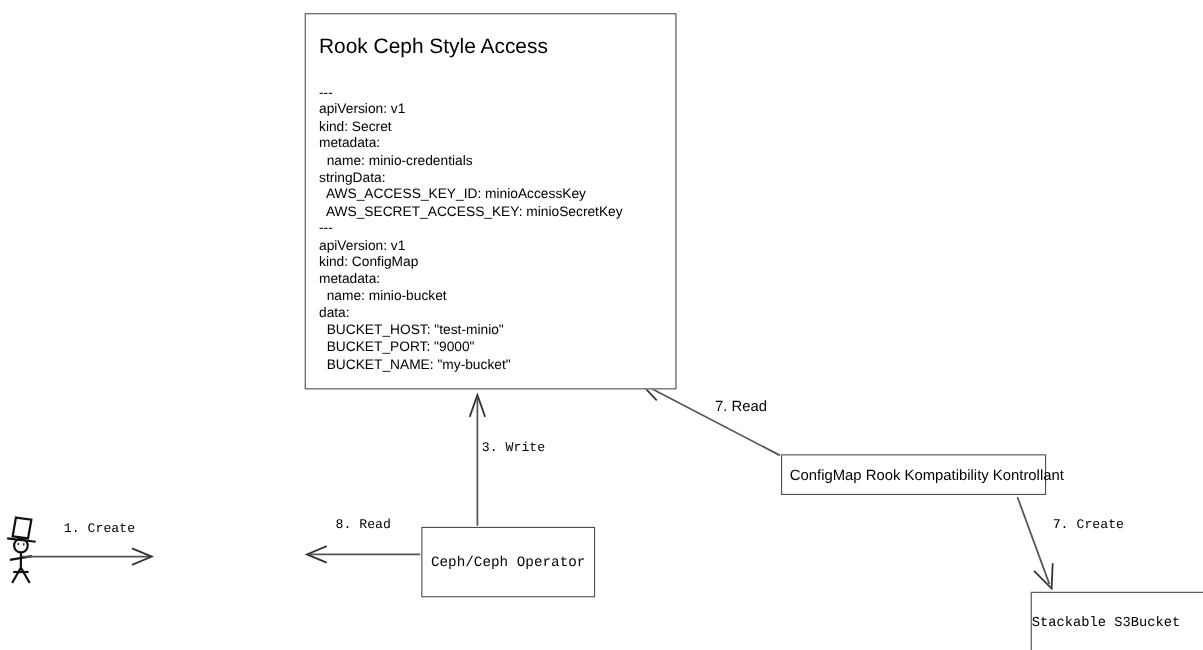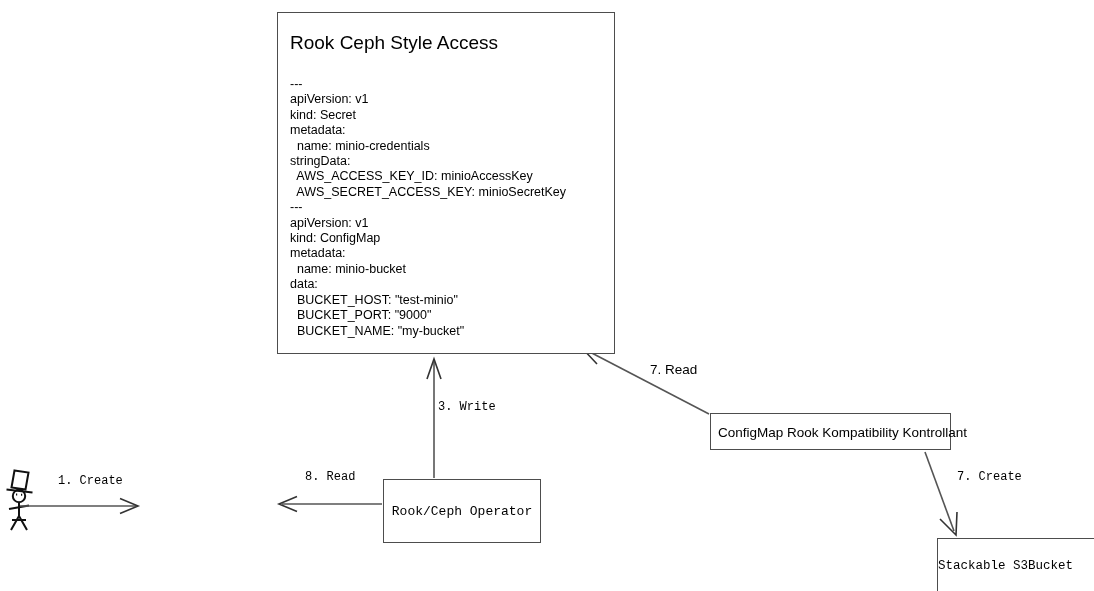--- a/index.html
+++ b/index.html
@@ -230,21 +230,21 @@
 metadata:
   name: minio-bucket
 data:
   BUCKET_HOST: "test-minio"
   BUCKET_PORT: "9000"
   BUCKET_NAME: "my-bucket"</div>
   </div>
 
 
   <div class="box" id="operator-box">
-    <div id="operator-label" class="mono">Rook/Ceph Operator</div>
+    <div id="operator-label" class="mono">Ceph/Ceph Operator</div>
   </div>
 
   <div class="box" id="kontrollant-box">
     <div id="kontrollant-label" class="sans">ConfigMap Rook Kompatibility Kontrollant</div>
   </div>
 
   <div class="box" id="s3bucket-box">
     <div id="s3bucket-label" class="mono">Stackable S3Bucket</div>
   </div>
 

